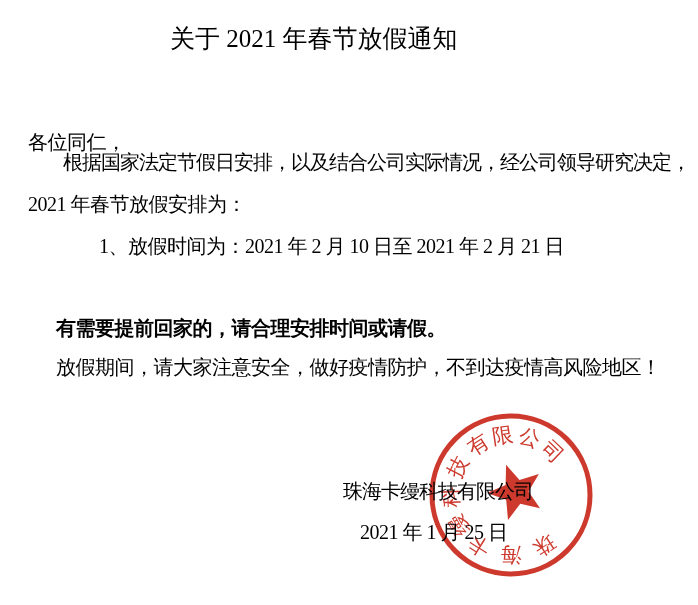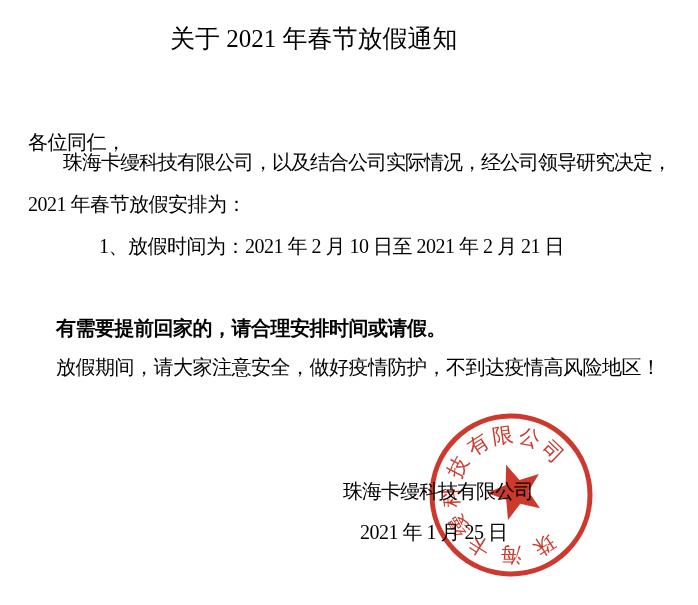--- a/index.html
+++ b/index.html
@@ -66,21 +66,21 @@
   }
 </style>
 </head>
 <body>
 
 <div class="page">
 
   <h1 class="title">关于 2021 年春节放假通知</h1>
 
   <div class="line greeting">各位同仁，</div>
-  <div class="line p0">珠海卡缦科技有限公司，以及结合公司实际情况，经公司领导研究决定，</div>
+  <div class="line p0">根据国家法定节假日安排，以及结合公司实际情况，经公司领导研究决定，</div>
   <div class="line p1">2021 年春节放假安排为：</div>
   <div class="line p2">1、放假时间为：2021 年 2 月 10 日至 2021 年 2 月 21 日</div>
   <div class="line p4">有需要提前回家的，请合理安排时间或请假。</div>
   <div class="line p5">放假期间，请大家注意安全，做好疫情防护，不到达疫情高风险地区！</div>
 
   <div class="line company">珠海卡缦科技有限公司</div>
   <div class="line date">2021 年 1 月 25 日</div>
 
   <svg class="seal" width="180" height="180" viewBox="0 0 180 180" xmlns="http://www.w3.org/2000/svg">
     <circle cx="90" cy="90" r="79"></circle>

